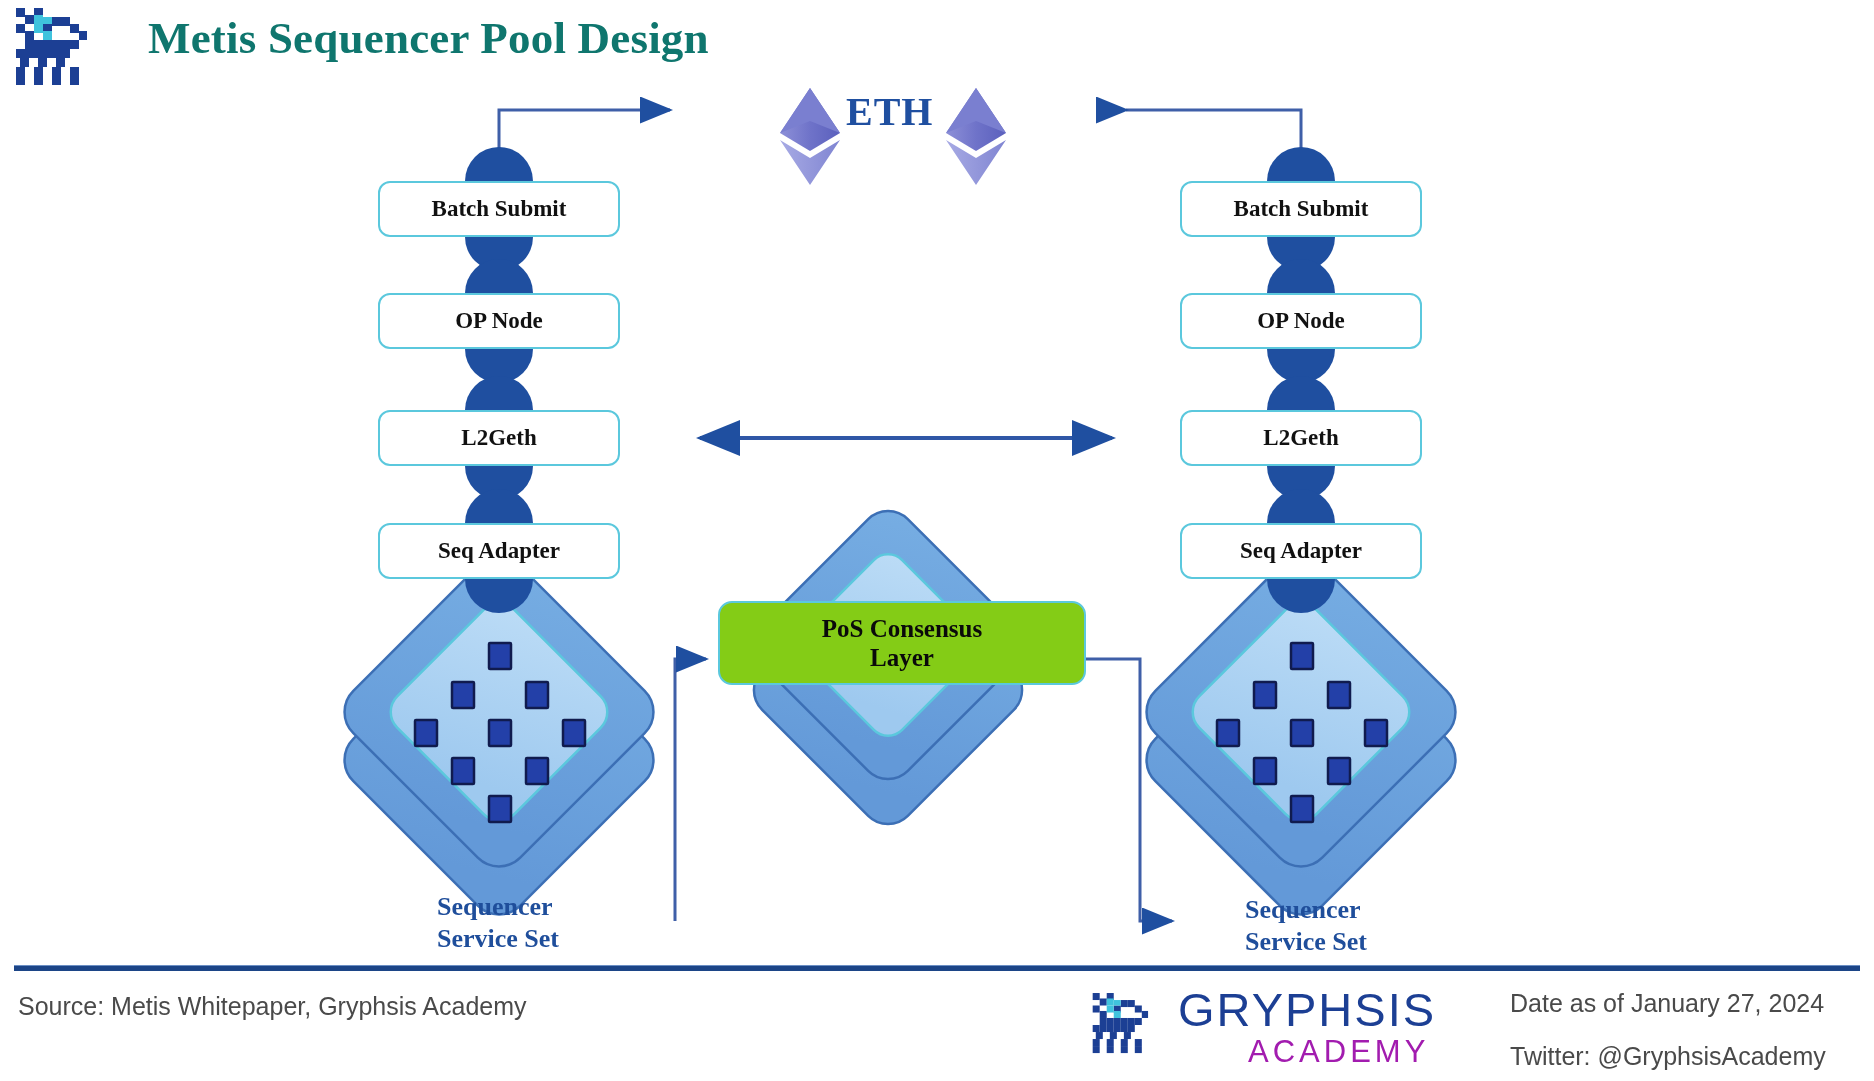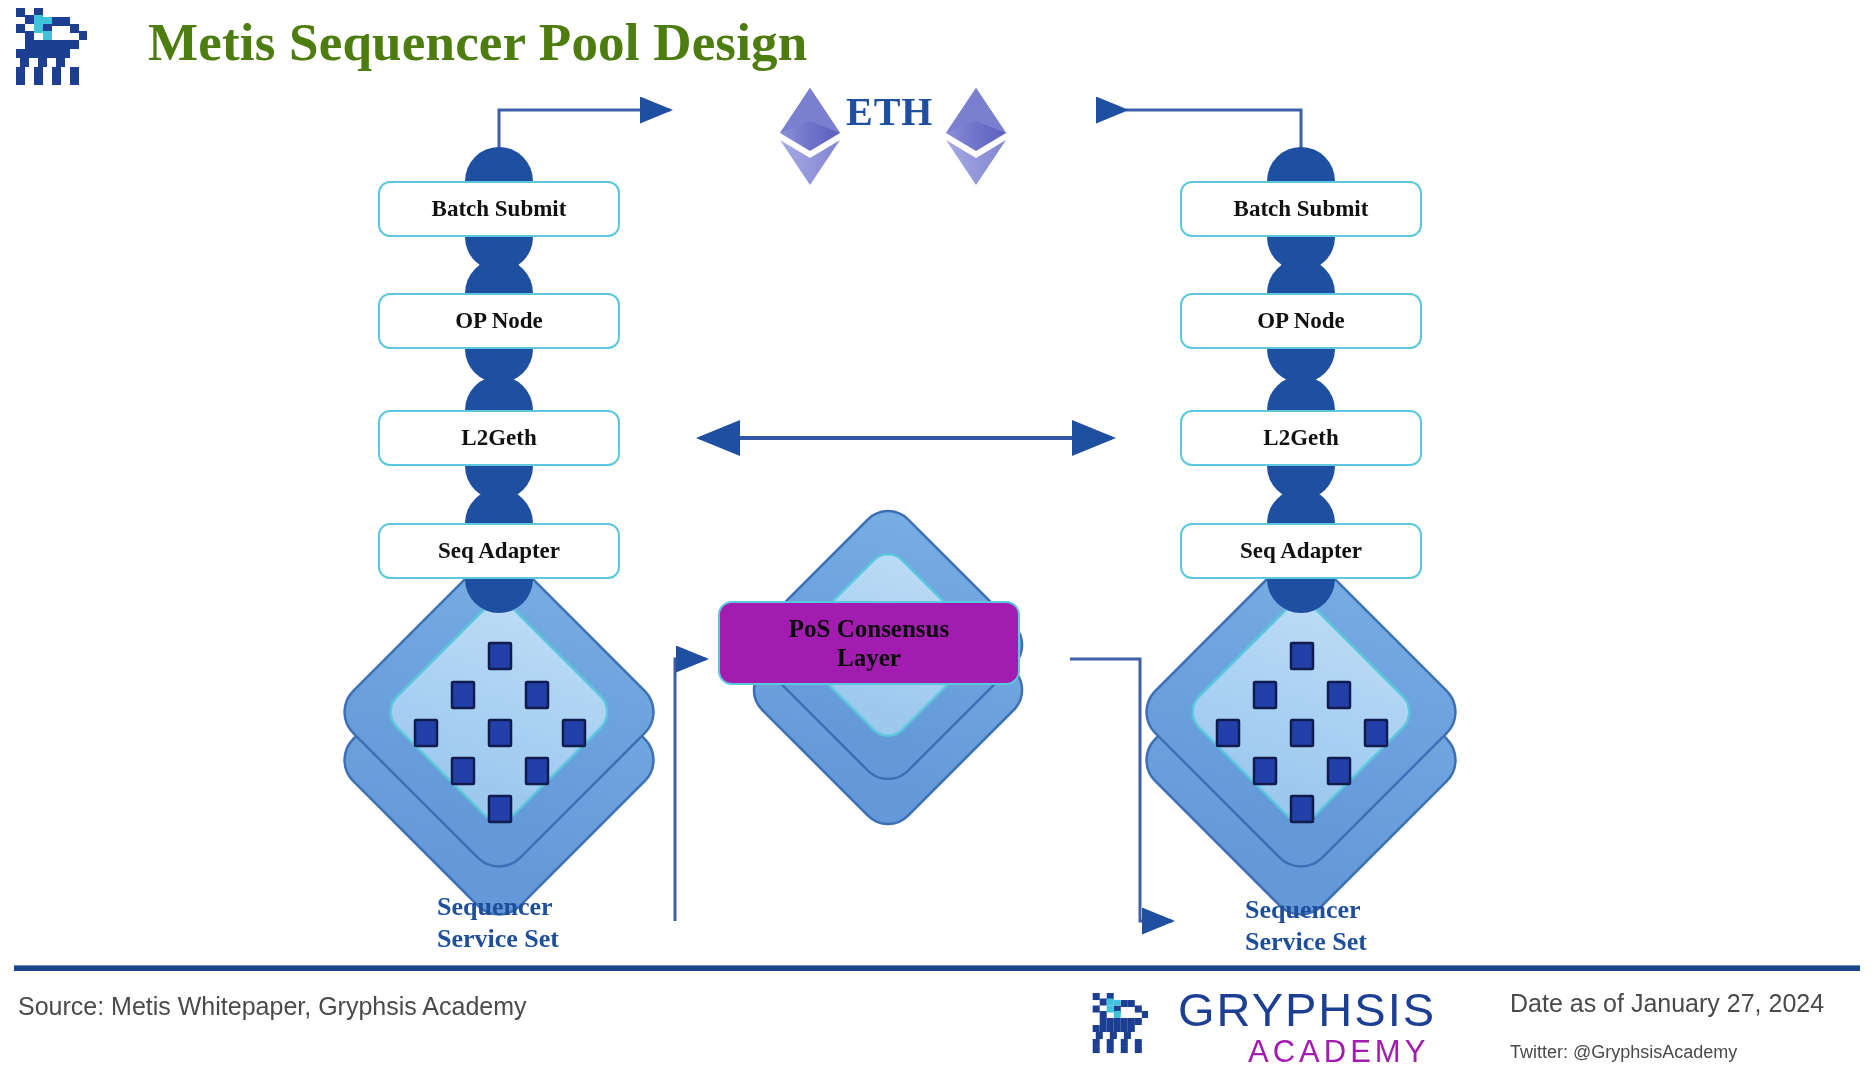--- a/index.html
+++ b/index.html
@@ -7,21 +7,21 @@
     width:1874px;height:1081px;position:relative;overflow:hidden;
     font-family:"Liberation Sans", sans-serif;
   }
 
   
   #header{position:absolute;left:0;top:0;width:1874px;height:105px;}
   #gryphsis-mark-top{position:absolute;left:10px;top:4px;width:100px;height:90px;}
   #page-title{
     position:absolute;left:148px;top:12px;
     font-family:"Liberation Serif", serif;
-    font-weight:bold;font-size:53px;color:#4d7c0f;letter-spacing:.2px;
+    font-weight:bold;font-size:45px;color:#0f766e;letter-spacing:.2px;
     white-space:nowrap;
   }
 
   
   #diagram{position:absolute;left:0;top:0;width:1874px;height:965px;}
   #diagram svg{position:absolute;left:0;top:0;}
 
   
   .node-box{
     position:absolute;box-sizing:border-box;
@@ -38,22 +38,22 @@
   .r1{top:181px;} .r2{top:293px;} .r3{top:410px;} .r4{top:523px;}
 
   
   .connector{
     position:absolute;width:68px;height:68px;border-radius:50%;
     background:#1f4fa0;z-index:4;
   }
 
   
   #pos-box{
-    position:absolute;left:718px;top:601px;width:302px;height:84px;
-    box-sizing:border-box;background:#a21caf;
+    position:absolute;left:718px;top:601px;width:368px;height:84px;
+    box-sizing:border-box;background:#84cc16;
     border:2.3px solid #5bc8dd;border-radius:14px;
     display:flex;align-items:center;justify-content:center;text-align:center;
     font-family:"Liberation Serif", serif;font-weight:bold;font-size:25px;
     color:#0a0a0a;line-height:1.18;z-index:8;
   }
 
   
   #eth-label{
     position:absolute;left:846px;top:88px;
     font-family:"Liberation Serif", serif;font-weight:bold;font-size:40px;
@@ -90,21 +90,21 @@
   #gw-sub{
     position:absolute;left:70px;top:52px;font-size:31px;color:#a21caf;
     letter-spacing:4px;font-family:"Liberation Sans",sans-serif;white-space:nowrap;
   }
   #date-text{
     position:absolute;left:1510px;top:24px;
     font-size:25px;color:#4a4a4a;white-space:nowrap;
   }
   #twitter-text{
     position:absolute;left:1510px;top:77px;
-    font-size:18px;color:#4a4a4a;white-space:nowrap;
+    font-size:25px;color:#4a4a4a;white-space:nowrap;
   }
 </style>
 </head>
 <body>
 
 <div id="header">
 
   <svg id="gryphsis-mark-top" viewBox="0 0 100 90">
     <g fill="#1c3f94">
       <rect x="6" y="4" width="9" height="9"></rect>

